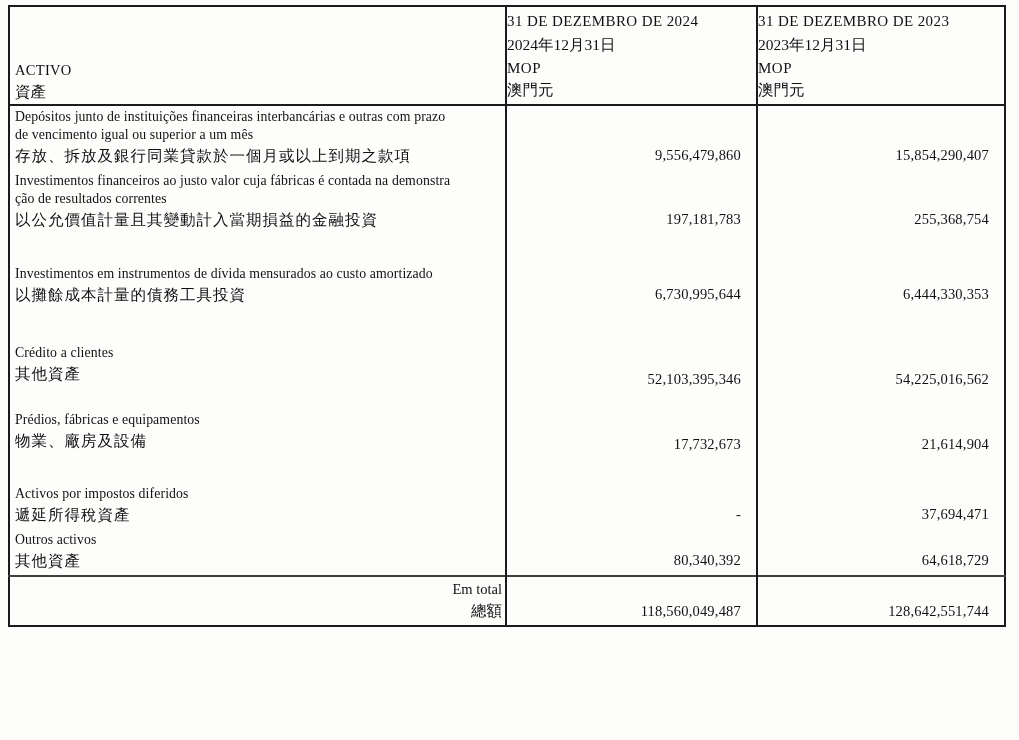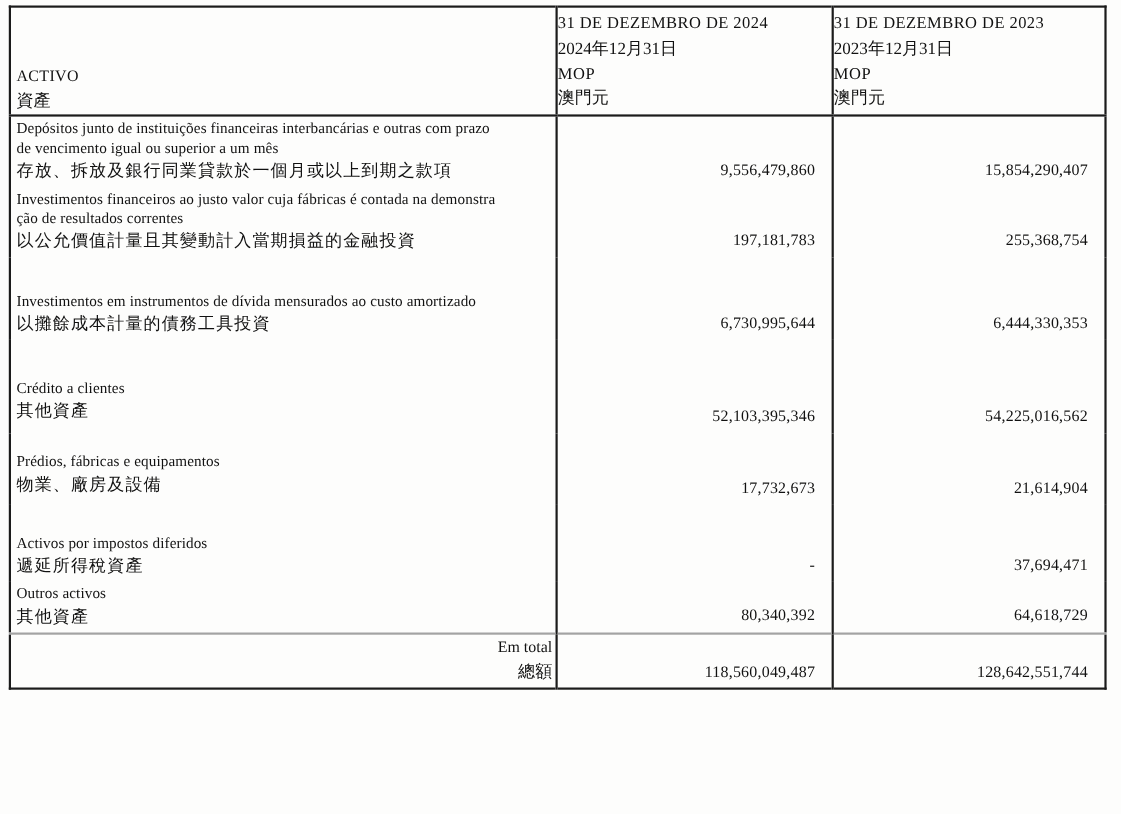--- a/index.html
+++ b/index.html
@@ -66,21 +66,21 @@
   tbody tr:nth-child(5)  { height: 65px; }
   tbody tr:nth-child(5) .zh { padding-bottom: 4px; }
   tbody tr:nth-child(6)  { height: 70px; }
   tbody tr:nth-child(7)  { height: 44px; padding-left: 24px; }
   tbody tr:nth-child(8)  { height: 47px; }
   tbody tr:nth-child(9)  { height: 48px; }
   tbody tr:nth-child(10) { height: 53px; }
 
   
   tfoot tr { height: 50px; }
-  tfoot td { border-top: 2px solid #a3a3a3; vertical-align: bottom; margin-left: 16px; }
+  tfoot td { border-top: 2px solid #404040; vertical-align: bottom; margin-left: 16px; }
   .total-label { text-align: right; padding: 2px 3px 3px 4px; }
   .total-label .pt { font-size: 14.5px; line-height: 20px; }
   .total-label .zh { font-size: 15.5px; line-height: 23px; }
   tfoot .num { padding-bottom: 5px; }
 </style>
 </head>
 <body>
 
 <div class="page">
   <table class="sheet">

